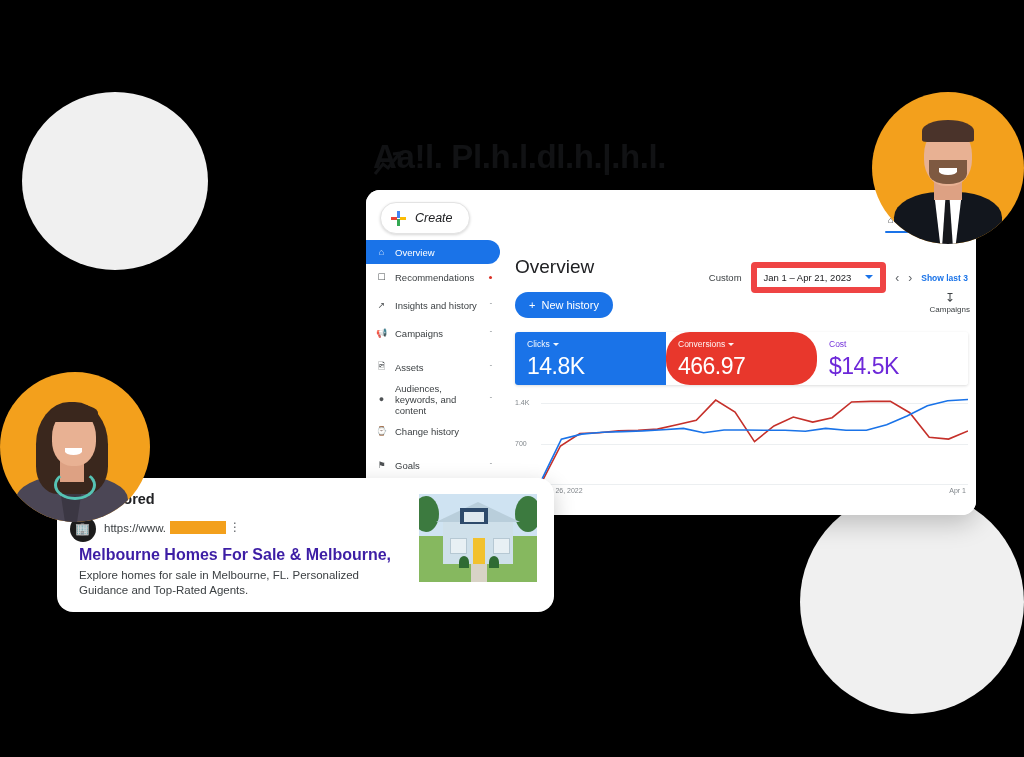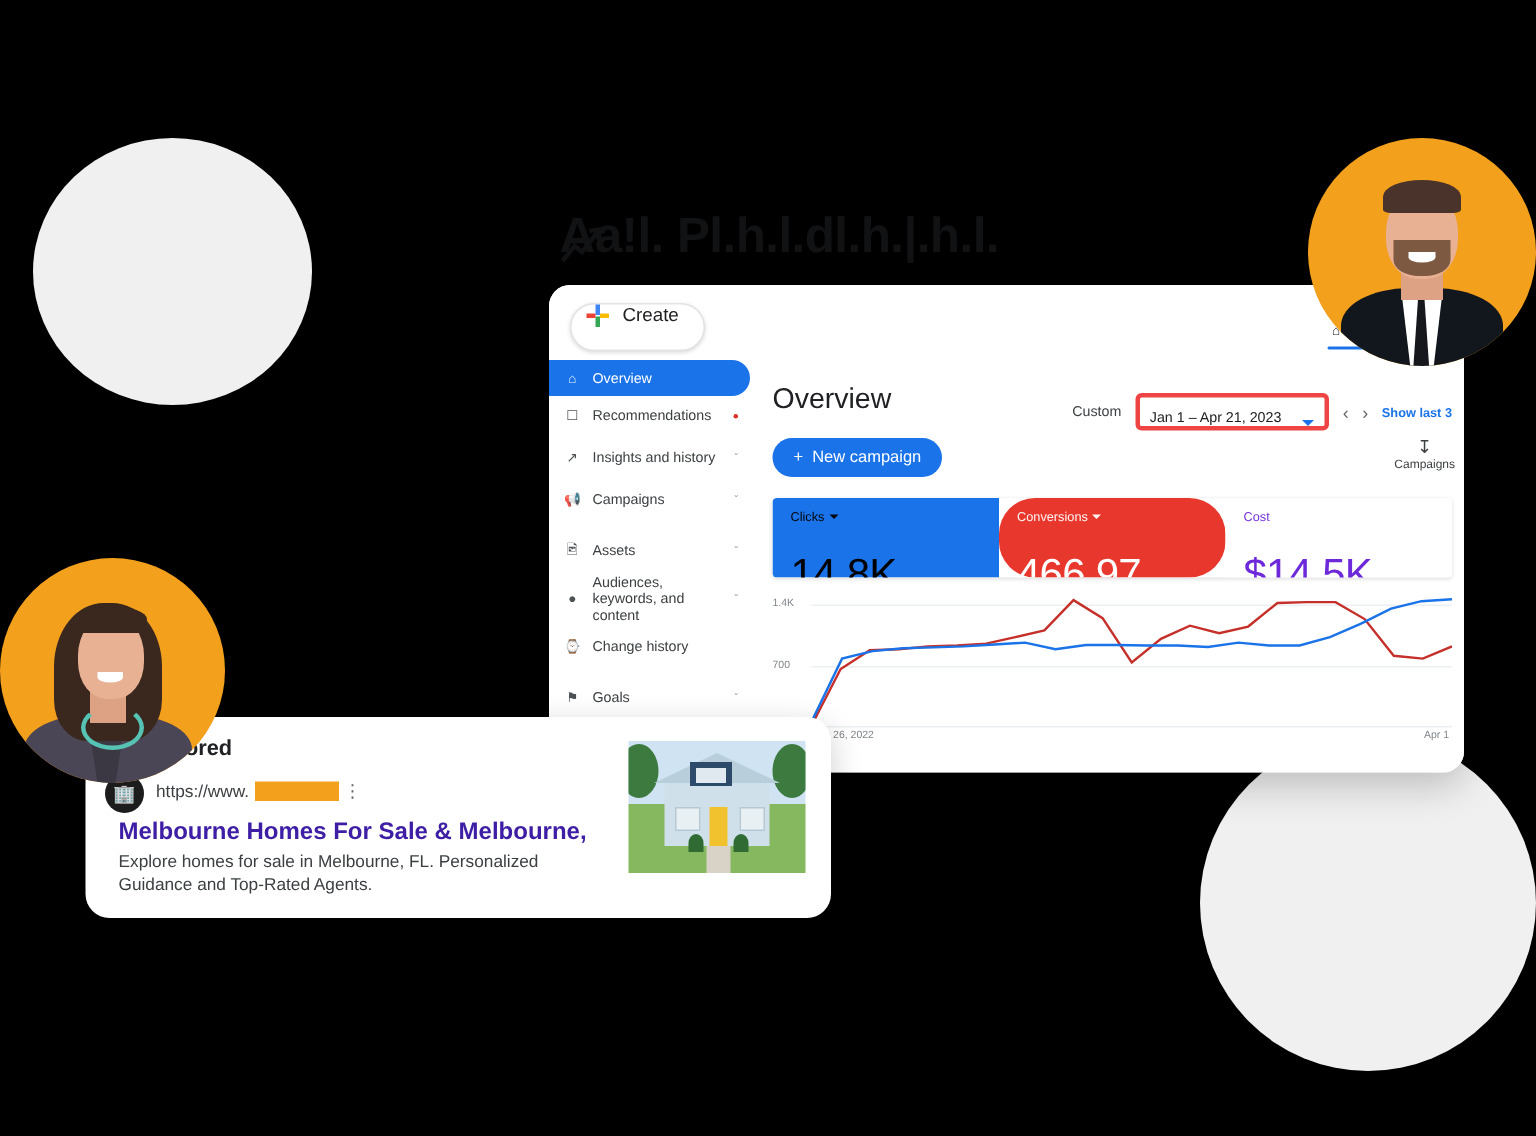--- a/index.html
+++ b/index.html
@@ -36,22 +36,22 @@
             white-space:nowrap;overflow:hidden;}
   #headline-icon{position:absolute;left:373px;top:150px;width:30px;height:26px;}
 
   
   #ads-panel{position:absolute;left:366px;top:190px;width:610px;height:325px;
              background:#fff;border-radius:14px 14px 14px 14px;overflow:hidden;
              box-shadow:0 8px 26px rgba(0,0,0,.22);}
   #ads-topbar{position:absolute;left:0;top:0;width:100%;height:50px;background:#fff;}
 
   #create-btn{position:absolute;left:14px;top:12px;height:30px;padding:0 16px 0 10px;
-    display:flex;align-items:flex-start;gap:9px;background:#fff;border:1px solid #e3e3e3;
-    border-radius:16px;box-shadow:0 1px 3px rgba(0,0,0,.16);font-size:12.5px;color:#202124;}
+    display:flex;align-items:center;gap:9px;background:#fff;border:1px solid #e3e3e3;
+    border-radius:16px;box-shadow:0 1px 3px rgba(0,0,0,.16);font-size:12.5px;color:#202124;font-style:italic;}
   .gplus{width:15px;height:15px;position:relative;flex:0 0 auto;}
   .gplus i{position:absolute;display:block;}
   .gp-b{left:6px;top:0;width:3px;height:7px;background:#4285f4;}
   .gp-g{left:6px;top:8px;width:3px;height:7px;background:#34a853;}
   .gp-r{left:0;top:6px;width:6px;height:3px;background:#ea4335;}
   .gp-y{left:9px;top:6px;width:6px;height:3px;background:#fbbc05;}
 
   .wsel{position:absolute;top:8px;background:#fff;border:1px solid #dadce0;border-radius:7px;
         height:34px;display:flex;flex-direction:column;justify-content:center;padding:0 26px 0 9px;}
   #workspace-select{left:513px;width:98px;border:none;}
@@ -80,37 +80,37 @@
   .nav-item.xtall{height:38px;}
   .nav-item.xtall .nl{white-space:normal;}
   .dot-badge{width:3px;height:3px;border-radius:50%;background:#d93025;}
   .nav-gap{height:9px;}
 
   
   #main{position:absolute;left:140px;top:50px;right:0;bottom:0;background:#fff;}
   #overview-title{position:absolute;left:9px;top:16px;font-size:19px;color:#202124;}
   #date-row{position:absolute;right:8px;top:22px;display:flex;align-items:center;gap:9px;}
   #custom-label{font-size:9.5px;color:#3c4043;}
-  #date-range{border:3px solid #ef4444;border-radius:4px;height:19px;display:flex;align-items:flex-end;
+  #date-range{border:6px solid #ef4444;border-radius:4px;height:19px;display:flex;align-items:center;
               gap:14px;padding:0 7px;font-size:9.5px;color:#202124;}
   .navarrow{font-size:12px;color:#5f6368;}
   #show-last{font-size:8.5px;color:#1a73e8;font-weight:bold;white-space:nowrap;}
   #download{position:absolute;right:6px;top:52px;text-align:center;font-size:8px;color:#3c4043;}
   #download .dl-ico{font-size:12px;display:block;line-height:13px;}
 
   #new-campaign{position:absolute;left:9px;top:52px;height:26px;background:#1a73e8;color:#fff;
     border-radius:13px;display:flex;align-items:center;gap:6px;padding:0 14px;font-size:11px;}
 
   
   #cards{position:absolute;left:9px;top:92px;right:8px;height:53px;display:flex;
          border-radius:3px;overflow:hidden;box-shadow:0 1px 3px rgba(0,0,0,.14);}
   .card{flex:1;padding:7px 0 0 12px;background:#fff;}
   .card .cl{font-size:8.5px;opacity:.95;display:flex;align-items:center;gap:3px;}
-  .card .cv{font-size:28px;margin-top:18px;letter-spacing:-.5px;}
-  #card-clicks{background:#1a73e8;color:#000000;}
+  .card .cv{font-size:23px;margin-top:4px;letter-spacing:-.5px;}
+  #card-clicks{background:#1a73e8;color:#ffffff;}
   #card-conv{background:#e8372c;color:#fff;border-radius:24px;}
   #card-costconv{color:#202124;}
   #card-cost{color:#6d28d9;}
   .mini-caret{width:0;height:0;border-left:3px solid transparent;border-right:3px solid transparent;
               border-top:3.5px solid currentColor;display:inline-block;}
 
   
   #chart{position:absolute;left:9px;top:155px;right:8px;height:105px;}
   .ylab{position:absolute;left:0;font-size:7px;color:#80868b;}
   .gl{position:absolute;left:26px;right:0;height:1px;background:#eceff1;}
@@ -253,21 +253,21 @@
         <span id="show-last">Show last 3</span>
       </div>
 
       <div id="download">
         <span class="dl-ico">↧</span>
         <span>Campaigns</span>
       </div>
 
       <div id="new-campaign">
         <span>+</span>
-        <span>New campaign</span>
+        <span>New history</span>
       </div>
 
       <div id="cards">
         <div class="card" id="card-clicks">
           <div class="cl">
             <span>Clicks</span>
             <span class="mini-caret"></span>
           </div>
           <div class="cv">14.8K</div>
         </div>

